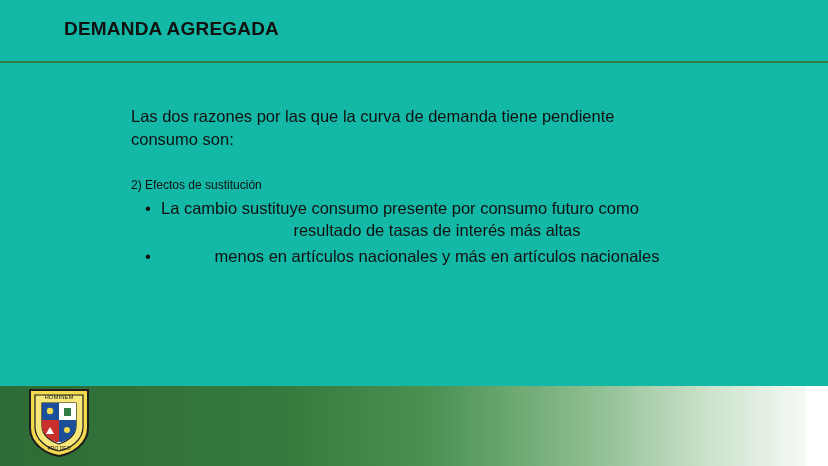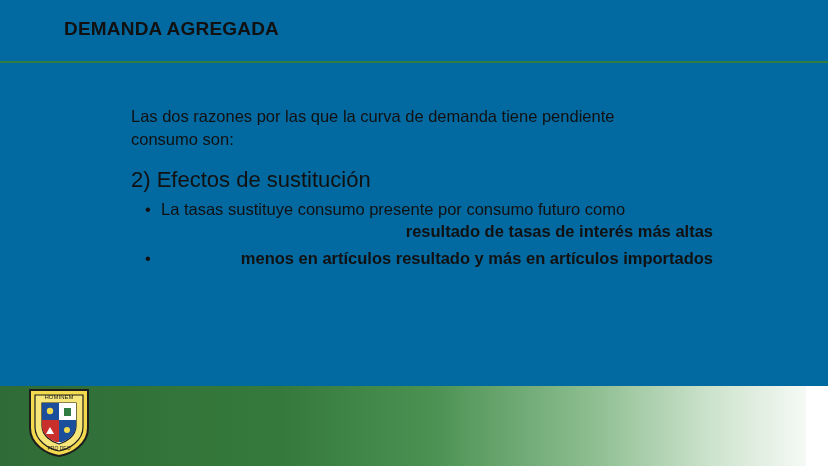--- a/index.html
+++ b/index.html
@@ -10,21 +10,21 @@
     width: 828px;
     height: 466px;
     background: #ffffff;
     font-family: "Liberation Sans", sans-serif;
     overflow: hidden;
   }
   .slide {
     position: relative;
     width: 828px;
     height: 466px;
-    background: #0369a1;
+    background: #14b8a6;
   }
 
   
   .slide-title {
     position: absolute;
     left: 64px;
     top: 18px;
     font-size: 19px;
     font-weight: bold;
     color: #111111;
@@ -46,28 +46,28 @@
     left: 131px;
     top: 105px;
     width: 582px;
   }
   .lead-para {
     font-size: 16.5px;
     line-height: 1.38;
     color: #111111;
     text-align: justify;
     text-justify: inter-word;
-    margin: 0 0 14px 0;
+    margin: 0 0 26px 0;
   }
   .lead-para .lastline {
     display: block;
     text-align: left;
   }
   .section-heading {
-    font-size: 22px;
+    font-size: 12px;
     line-height: 1.35;
     color: #111111;
     margin: 0 0 4px 0;
   }
   ul.bullets {
     list-style: none;
     margin: 0;
     padding: 0;
   }
   ul.bullets li {
@@ -83,22 +83,21 @@
   ul.bullets li .bullet-dot {
     position: absolute;
     left: 14px;
     top: 0;
     font-size: 16.5px;
     line-height: 1.35;
     color: #111111;
   }
   ul.bullets li .lastline {
     display: block;
-    text-align: right;
-    font-weight: bold;
+    text-align: center;
   }
 
   
   .footer-bar {
     position: absolute;
     left: 0;
     bottom: 0;
     width: 828px;
     height: 80px;
     background: linear-gradient(to right,
@@ -142,26 +141,26 @@
     <p class="lead-para">
       <span>Las dos razones por las que la curva de demanda tiene pendiente</span>
       <span class="lastline">consumo son:</span>
     </p>
 
     <p class="section-heading">2) Efectos de sustitución</p>
 
     <ul class="bullets">
       <li>
         <span class="bullet-dot">•</span>
-        <span>La tasas sustituye consumo presente por consumo futuro como</span>
+        <span>La cambio sustituye consumo presente por consumo futuro como</span>
         <span class="lastline">resultado de tasas de interés más altas</span>
       </li>
       <li>
         <span class="bullet-dot">•</span>
-        <span class="lastline">menos en artículos resultado y más en artículos importados</span>
+        <span class="lastline">menos en artículos nacionales y más en artículos nacionales</span>
       </li>
     </ul>
 
   </div>
 
   <div class="footer-bar"></div>
   <div class="footer-white-cap"></div>
 
   <div class="crest">
     <svg viewBox="0 0 66 74" width="66" height="74" aria-hidden="true">

